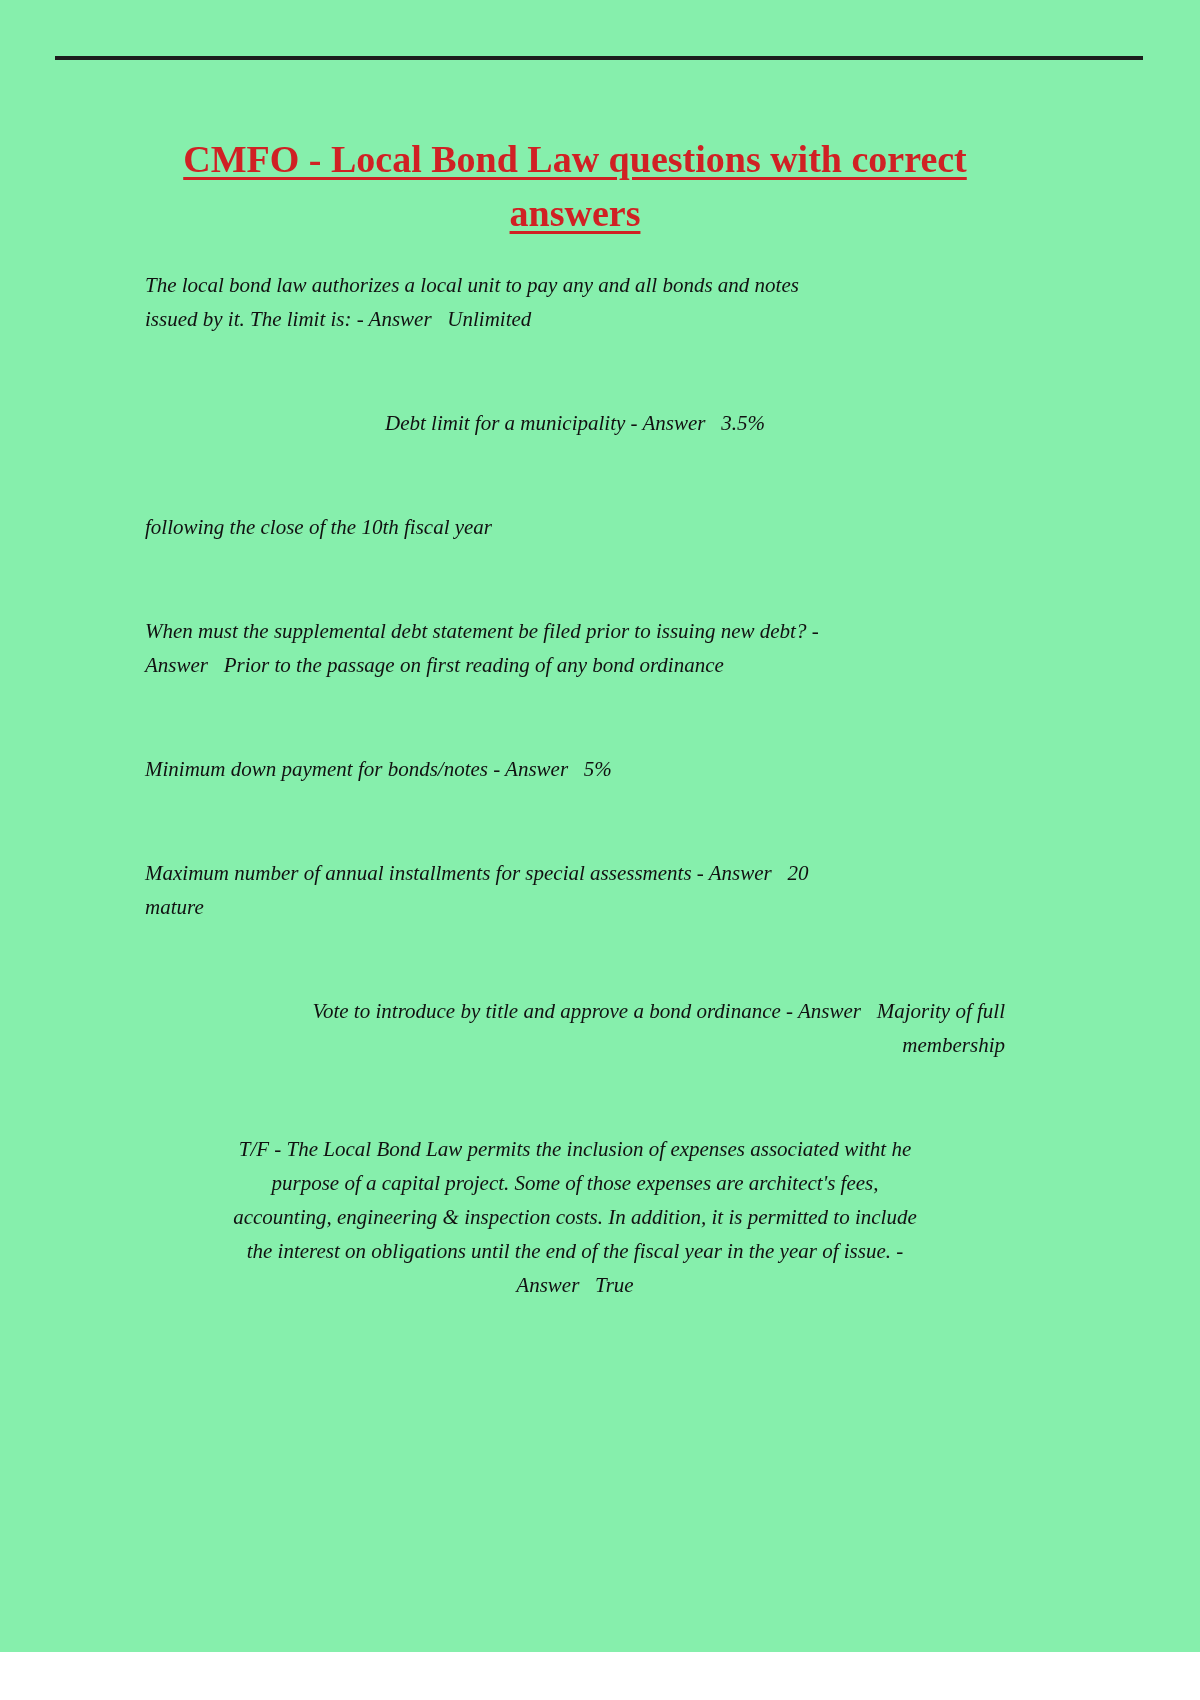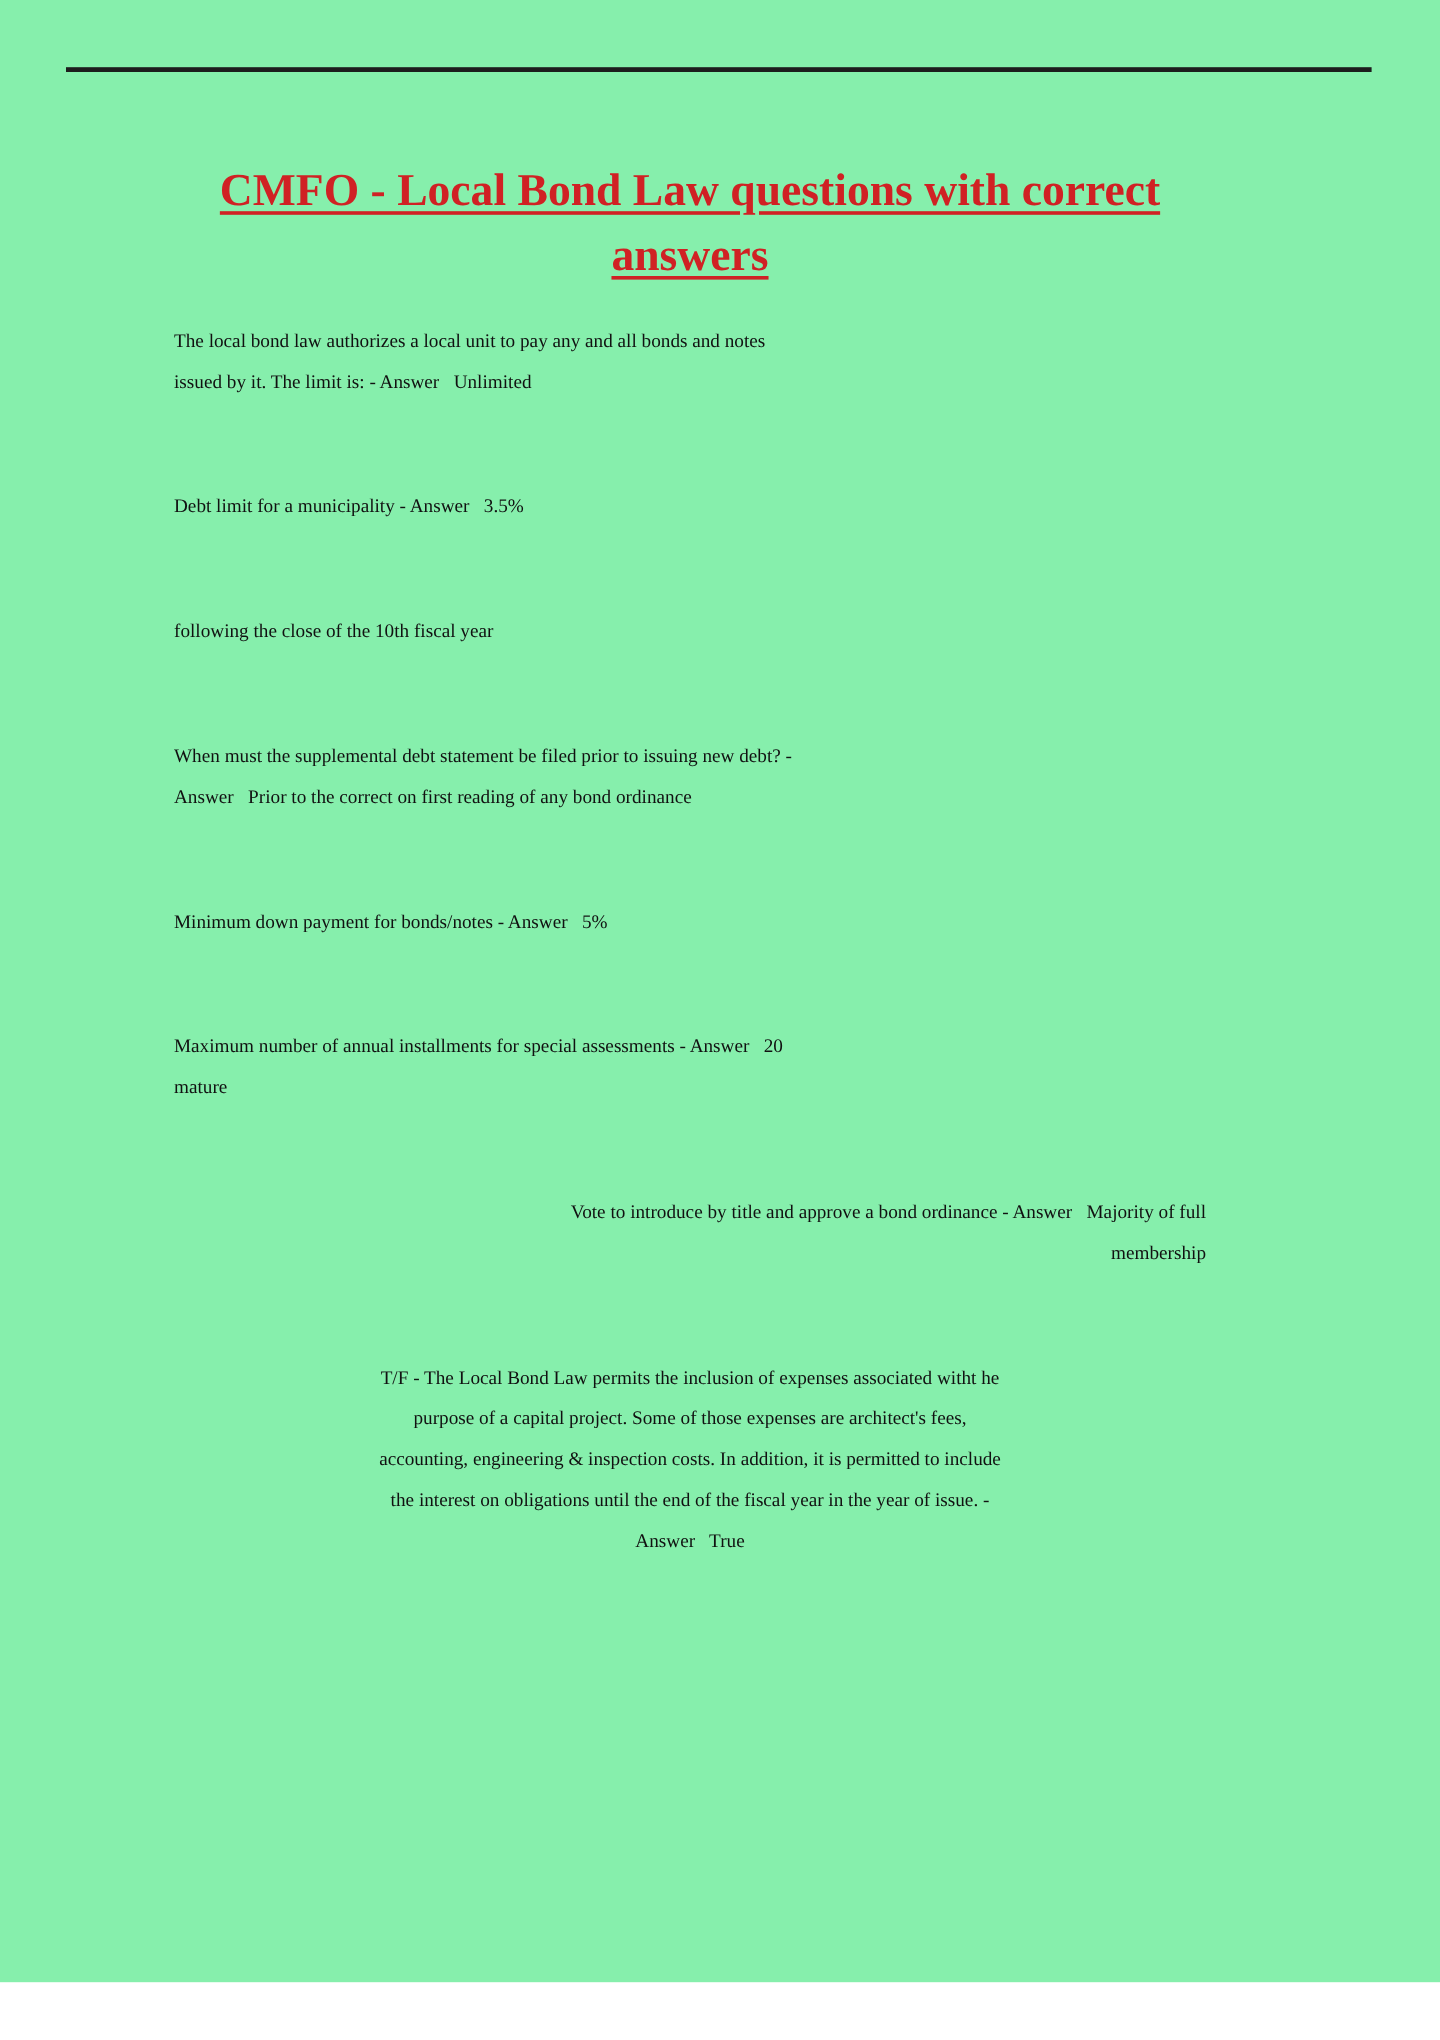--- a/index.html
+++ b/index.html
@@ -41,23 +41,24 @@
     line-height: 54px;
     color: #d02124;
   }
   .doc-title .title-line {
     text-decoration: underline;
     text-decoration-thickness: 3px;
     text-underline-offset: 5px;
   }
   .qa-paragraph {
     margin: 3px 0 70px 0;
-    font-size: 16px;
+    font-size: 21px;
     line-height: 34px;
     color: #111111;
+    font-style: italic;
   }
   .qa-line {
     white-space: pre;
   }
 </style>
 </head>
 <body>
 
 <div class="page">
   <div class="rule rule-top" style="background: rgb(29, 29, 29);"></div>
@@ -66,31 +67,31 @@
     <h1 class="doc-title" style="color: rgb(208, 33, 36);">
       <span class="title-line">CMFO - Local Bond Law questions with correct</span><br>
       <span class="title-line">answers</span>
     </h1>
 
     <div class="qa-paragraph" style="color: rgb(17, 17, 17);">
       <div class="qa-line">The local bond law authorizes a local unit to pay any and all bonds and notes</div>
       <div class="qa-line">issued by it. The limit is: - Answer   Unlimited</div>
     </div>
 
-    <div class="qa-paragraph" style="color: rgb(17, 17, 17);">
+    <div class="qa-paragraph" style="color: rgb(17, 17, 17); text-align: center;">
       <div class="qa-line">Debt limit for a municipality - Answer   3.5%</div>
     </div>
 
     <div class="qa-paragraph" style="color: rgb(17, 17, 17);">
       <div class="qa-line">following the close of the 10th fiscal year</div>
     </div>
 
     <div class="qa-paragraph" style="color: rgb(17, 17, 17);">
       <div class="qa-line">When must the supplemental debt statement be filed prior to issuing new debt? -</div>
-      <div class="qa-line">Answer   Prior to the correct on first reading of any bond ordinance</div>
+      <div class="qa-line">Answer   Prior to the passage on first reading of any bond ordinance</div>
     </div>
 
     <div class="qa-paragraph" style="color: rgb(17, 17, 17);">
       <div class="qa-line">Minimum down payment for bonds/notes - Answer   5%</div>
     </div>
 
     <div class="qa-paragraph" style="color: rgb(17, 17, 17);">
       <div class="qa-line">Maximum number of annual installments for special assessments - Answer   20</div>
       <div class="qa-line">mature</div>
     </div>

